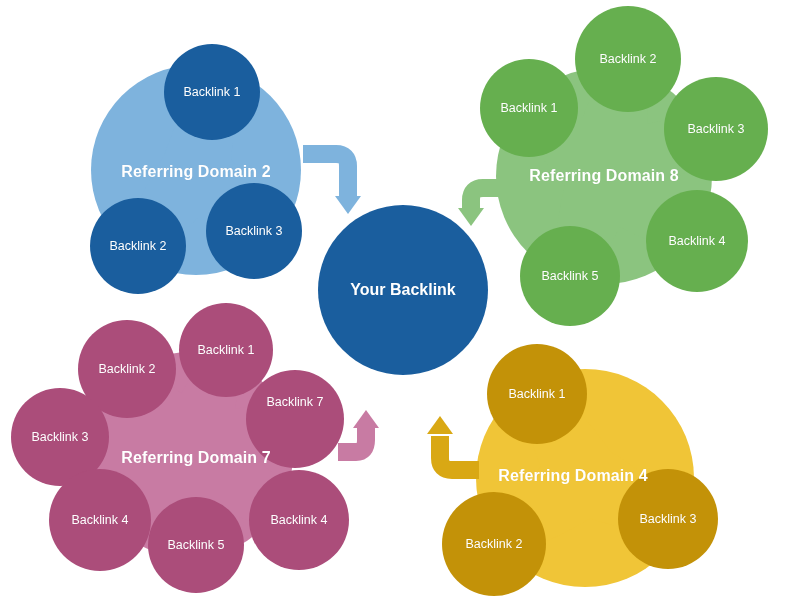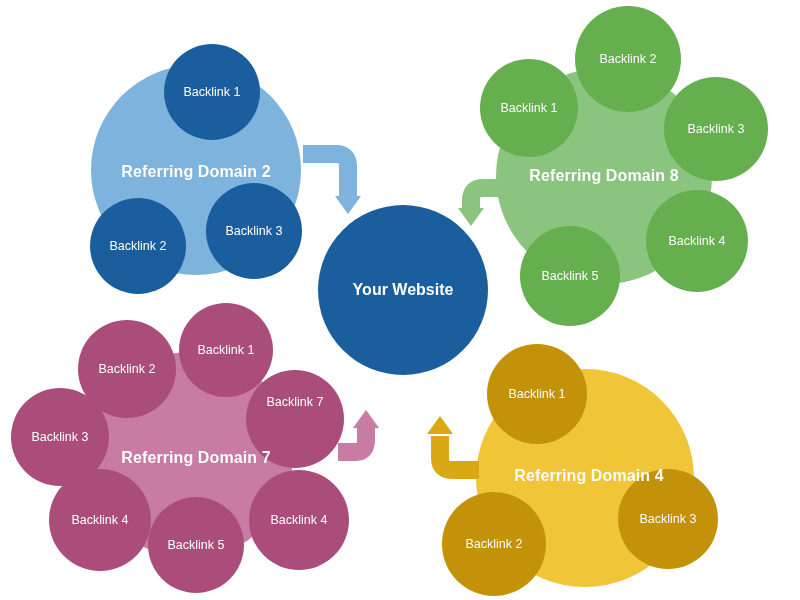--- a/index.html
+++ b/index.html
@@ -125,16 +125,16 @@
       <div class="node-label backlink-label" style="left: 127px; top: 369px;">Backlink 2</div>
       <div class="node-label backlink-label" style="left: 60px; top: 437px;">Backlink 3</div>
       <div class="node-label backlink-label" style="left: 100px; top: 520px;">Backlink 4</div>
       <div class="node-label backlink-label" style="left: 196px; top: 545px;">Backlink 5</div>
       <div class="node-label backlink-label" style="left: 299px; top: 520px;">Backlink 4</div>
       <div class="node-label backlink-label" style="left: 295px; top: 402px;">Backlink 7</div>
       <div class="node-label domain-label" style="left: 196px; top: 458px;">Referring Domain 7</div>
       <div class="node-label backlink-label" style="left: 537px; top: 394px;">Backlink 1</div>
       <div class="node-label backlink-label" style="left: 494px; top: 544px;">Backlink 2</div>
       <div class="node-label backlink-label" style="left: 668px; top: 519px;">Backlink 3</div>
-      <div class="node-label domain-label" style="left: 573px; top: 476px; margin-left: 16px;">Referring Domain 4</div>
-      <div class="node-label center-label" style="left: 403px; top: 290px;">Your Website</div>
+      <div class="node-label domain-label" style="left: 573px; top: 476px;">Referring Domain 4</div>
+      <div class="node-label center-label" style="left: 403px; top: 290px;">Your Backlink</div>
     </div>
 </div>
 
 </body></html>

